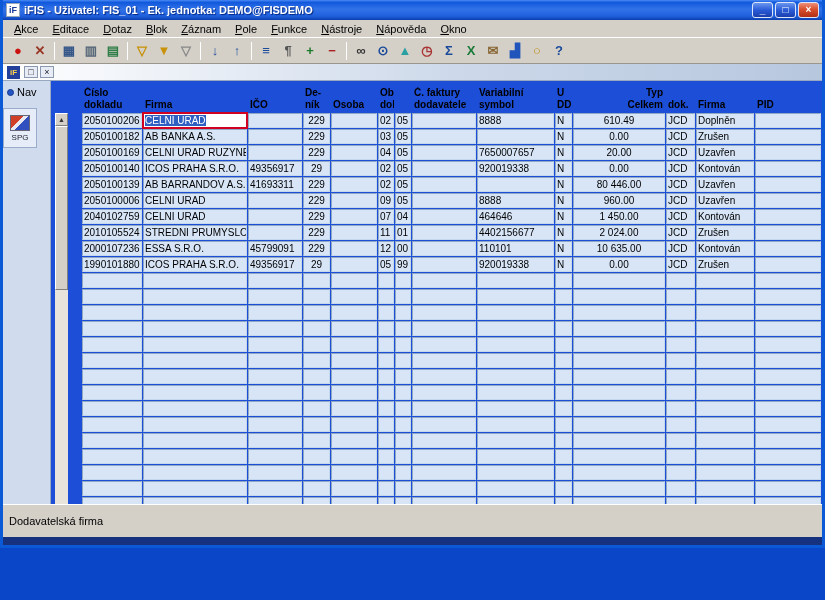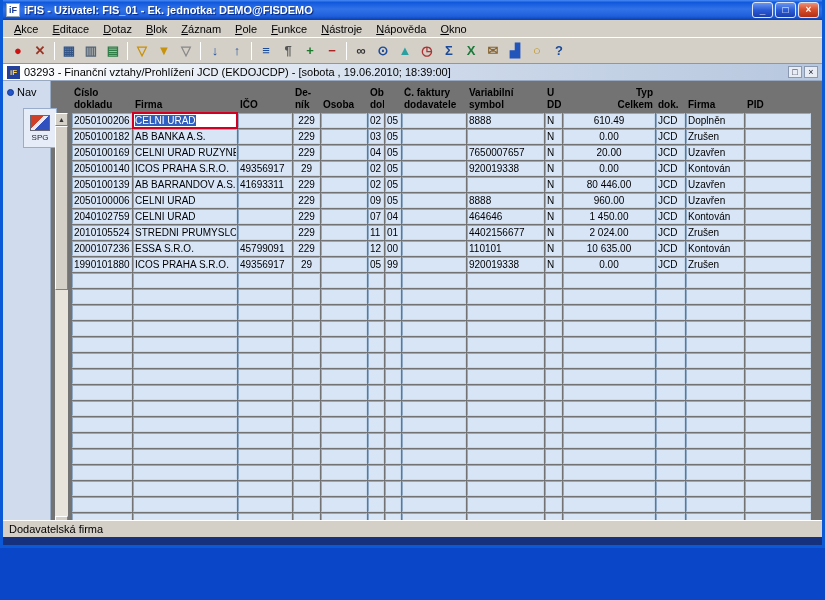--- a/index.html
+++ b/index.html
@@ -21,34 +21,34 @@
 
 .toolbar{height:26px;flex:0 0 26px;background:#d4d0c8;display:flex;align-items:center;padding:0 4px;border-bottom:1px solid #9a968e}
 .tb-btn{width:22px;height:20px;display:flex;align-items:center;justify-content:center;font-size:13px;font-weight:bold;border:1px solid transparent}
 .tb-sep{width:1px;height:18px;background:#8a867e;border-right:1px solid #fff;margin:0 3px}
 
 .mdititle{height:17px;flex:0 0 17px;background:linear-gradient(90deg,#ffffff,#cdd9ea 55%,#b7c7de);display:flex;align-items:center;gap:4px;padding:0 4px;border-bottom:1px solid #98a8c0}
 .mdi-ico{width:13px;height:13px;background:#23409a;color:#ffd34d;font-size:8px;font-weight:bold;display:flex;align-items:center;justify-content:center}
 .mdititle .t{flex:1;color:#000;font-size:11px;white-space:nowrap;overflow:hidden}
 .mdi-btn{width:14px;height:12px;border:1px solid #8a98b0;background:#e8edf5;font-size:9px;line-height:10px;text-align:center;color:#223}
 
-.content{flex:1;display:flex;background:#737373;overflow:hidden}
+.content{flex:1;display:flex;background:#1d4ed8;overflow:hidden}
 .sidebar{width:48px;flex:0 0 48px;background:#d0dcee;border-right:1px solid #9aabc4;padding-top:5px;display:flex;flex-direction:column;gap:10px}
 .nav-tab{display:flex;align-items:center;gap:3px;font-size:11px;color:#000;padding-left:4px}
 .nav-dot{width:7px;height:7px;border-radius:50%;background:#2456c8;border:1px solid #123a8a}
-.spg-btn{width:34px;height:40px;margin-left:20px;background:#e6edf8;border:1px solid #9aaccc;display:flex;flex-direction:column;align-items:center;justify-content:center;gap:2px}
+.spg-btn{width:34px;height:40px;margin-left:0;background:#e6edf8;border:1px solid #9aaccc;display:flex;flex-direction:column;align-items:center;justify-content:center;gap:2px}
 .spg-gfx{width:20px;height:16px;background:linear-gradient(135deg,#d04028 0 40%,#e8e8f0 40% 55%,#3050c0 55% 100%);border:1px solid #667}
 .spg-label{font-size:8px;color:#223}
 .canvas{flex:1;display:flex;flex-direction:column;padding:6px 0 0 4px;overflow:hidden}
 .table-wrap{display:flex}
 .recordbar{width:13px;flex:0 0 13px;display:flex;flex-direction:column;margin-top:26px;height:416px}
 .rb-btn{height:13px;background:#d4d0c8;border:1px solid;border-color:#fff #808080 #808080 #fff;font-size:7px;display:flex;align-items:center;justify-content:center;color:#333}
 .rb-track{flex:1;background:#e8e4dc;position:relative}
 .rb-thumb{position:absolute;top:0;left:0;right:0;height:42%;background:#d4d0c8;border:1px solid;border-color:#fff #808080 #808080 #fff}
-.grid{margin-left:4px}
+.grid{margin-left:14px}
 .grid-header{display:flex;gap:1px;margin-bottom:2px;height:24px}
 .hcell{font-weight:bold;font-size:10px;line-height:12px;padding:0 2px;color:#000;white-space:nowrap;overflow:hidden}
 .hcell span{display:block;height:12px}
 .hcell.c-celkem{text-align:right}
 .grid-row{display:flex;gap:1px;margin-bottom:1px}
 .cell{height:15px;background:#d7e5f7;border:1px solid;border-color:#8fa8c4 #c6d8ec #c6d8ec #8fa8c4;font-size:10px;line-height:13px;padding:0 1px;color:#000;white-space:nowrap;overflow:hidden}
 .cell.c-denik,.cell.c-celkem{text-align:center}
 .cell.selected{background:#fff;border:1px solid #d00022;outline:1px solid #d00022}
 .sel-text{background:#2f5fc0;color:#fff}
 .c-cislo{width:60px}.c-firma{width:104px}.c-ico{width:54px}.c-denik{width:27px}.c-osoba{width:46px}
@@ -59,21 +59,21 @@
 .celkem-label{font-weight:bold;font-size:11px}
 .celkem-field{width:94px;height:15px;background:#fff;border:1px solid;border-color:#808080 #fff #fff #808080}
 
 .hscroll{margin-top:4px;height:14px;flex:0 0 14px;display:flex;align-items:stretch;width:756px}
 .hs-btn{width:14px;background:#d4d0c8;border:1px solid;border-color:#fff #808080 #808080 #fff;font-size:7px;display:flex;align-items:center;justify-content:center;color:#333}
 .hs-track{flex:1;background:#ece9e2;position:relative}
 .hs-thumb{position:absolute;left:170px;width:122px;top:0;bottom:0;background:#d4d0c8;border:1px solid;border-color:#fff #808080 #808080 #fff}
 .hs-thumb::after{content:"";position:absolute;left:30%;right:30%;top:5px;height:3px;
  background-image:radial-gradient(circle,#777 1px,transparent 1.2px);background-size:4px 3px;background-repeat:repeat-x}
 
-.statusbar{height:15px;flex:0 0 15px;background:#d4d0c8;border-top:1px solid #fff;display:flex;align-items:center;padding:8px 6px;font-size:11px;color:#000}
+.statusbar{height:15px;flex:0 0 15px;background:#d4d0c8;border-top:1px solid #fff;display:flex;align-items:center;padding:16px 6px;font-size:11px;color:#000}
 .bottom-strip{height:8px;flex:0 0 8px;background:#16327e}
 </style>
 </head>
 <body>
 
 <div class="window">
 
   <div class="titlebar">
     <div class="app-ico">iF</div>
     <div class="title">iFIS - Uživatel:  FIS_01  -  Ek. jednotka: DEMO@FISDEMO</div>
@@ -124,21 +124,20 @@
       <span class="tb-btn" style="color: rgb(26, 74, 154);">Σ</span>
       <span class="tb-btn" style="color: rgb(26, 122, 58);">X</span>
       <span class="tb-btn" style="color: rgb(136, 102, 51);">✉</span>
       <span class="tb-btn" style="color: rgb(34, 85, 187);">▟</span>
       <span class="tb-btn" style="color: rgb(187, 136, 0);">○</span>
       <span class="tb-btn" style="color: rgb(26, 74, 154);">?</span>
     </div>
 
   <div class="mdititle">
     <div class="mdi-ico">iF</div>
-    <div class="t">03293 - Finanční vztahy/Prohlížení JCD (EKDOJCDP) - [sobota , 19.06.2010; 18:39:00]</div>
     <div class="tb-controls">
         <span class="mdi-btn">□</span>
         <span class="mdi-btn">×</span>
       </div>
   </div>
 
   <div class="content">
 
     <div class="sidebar">
       <div class="nav-tab">

